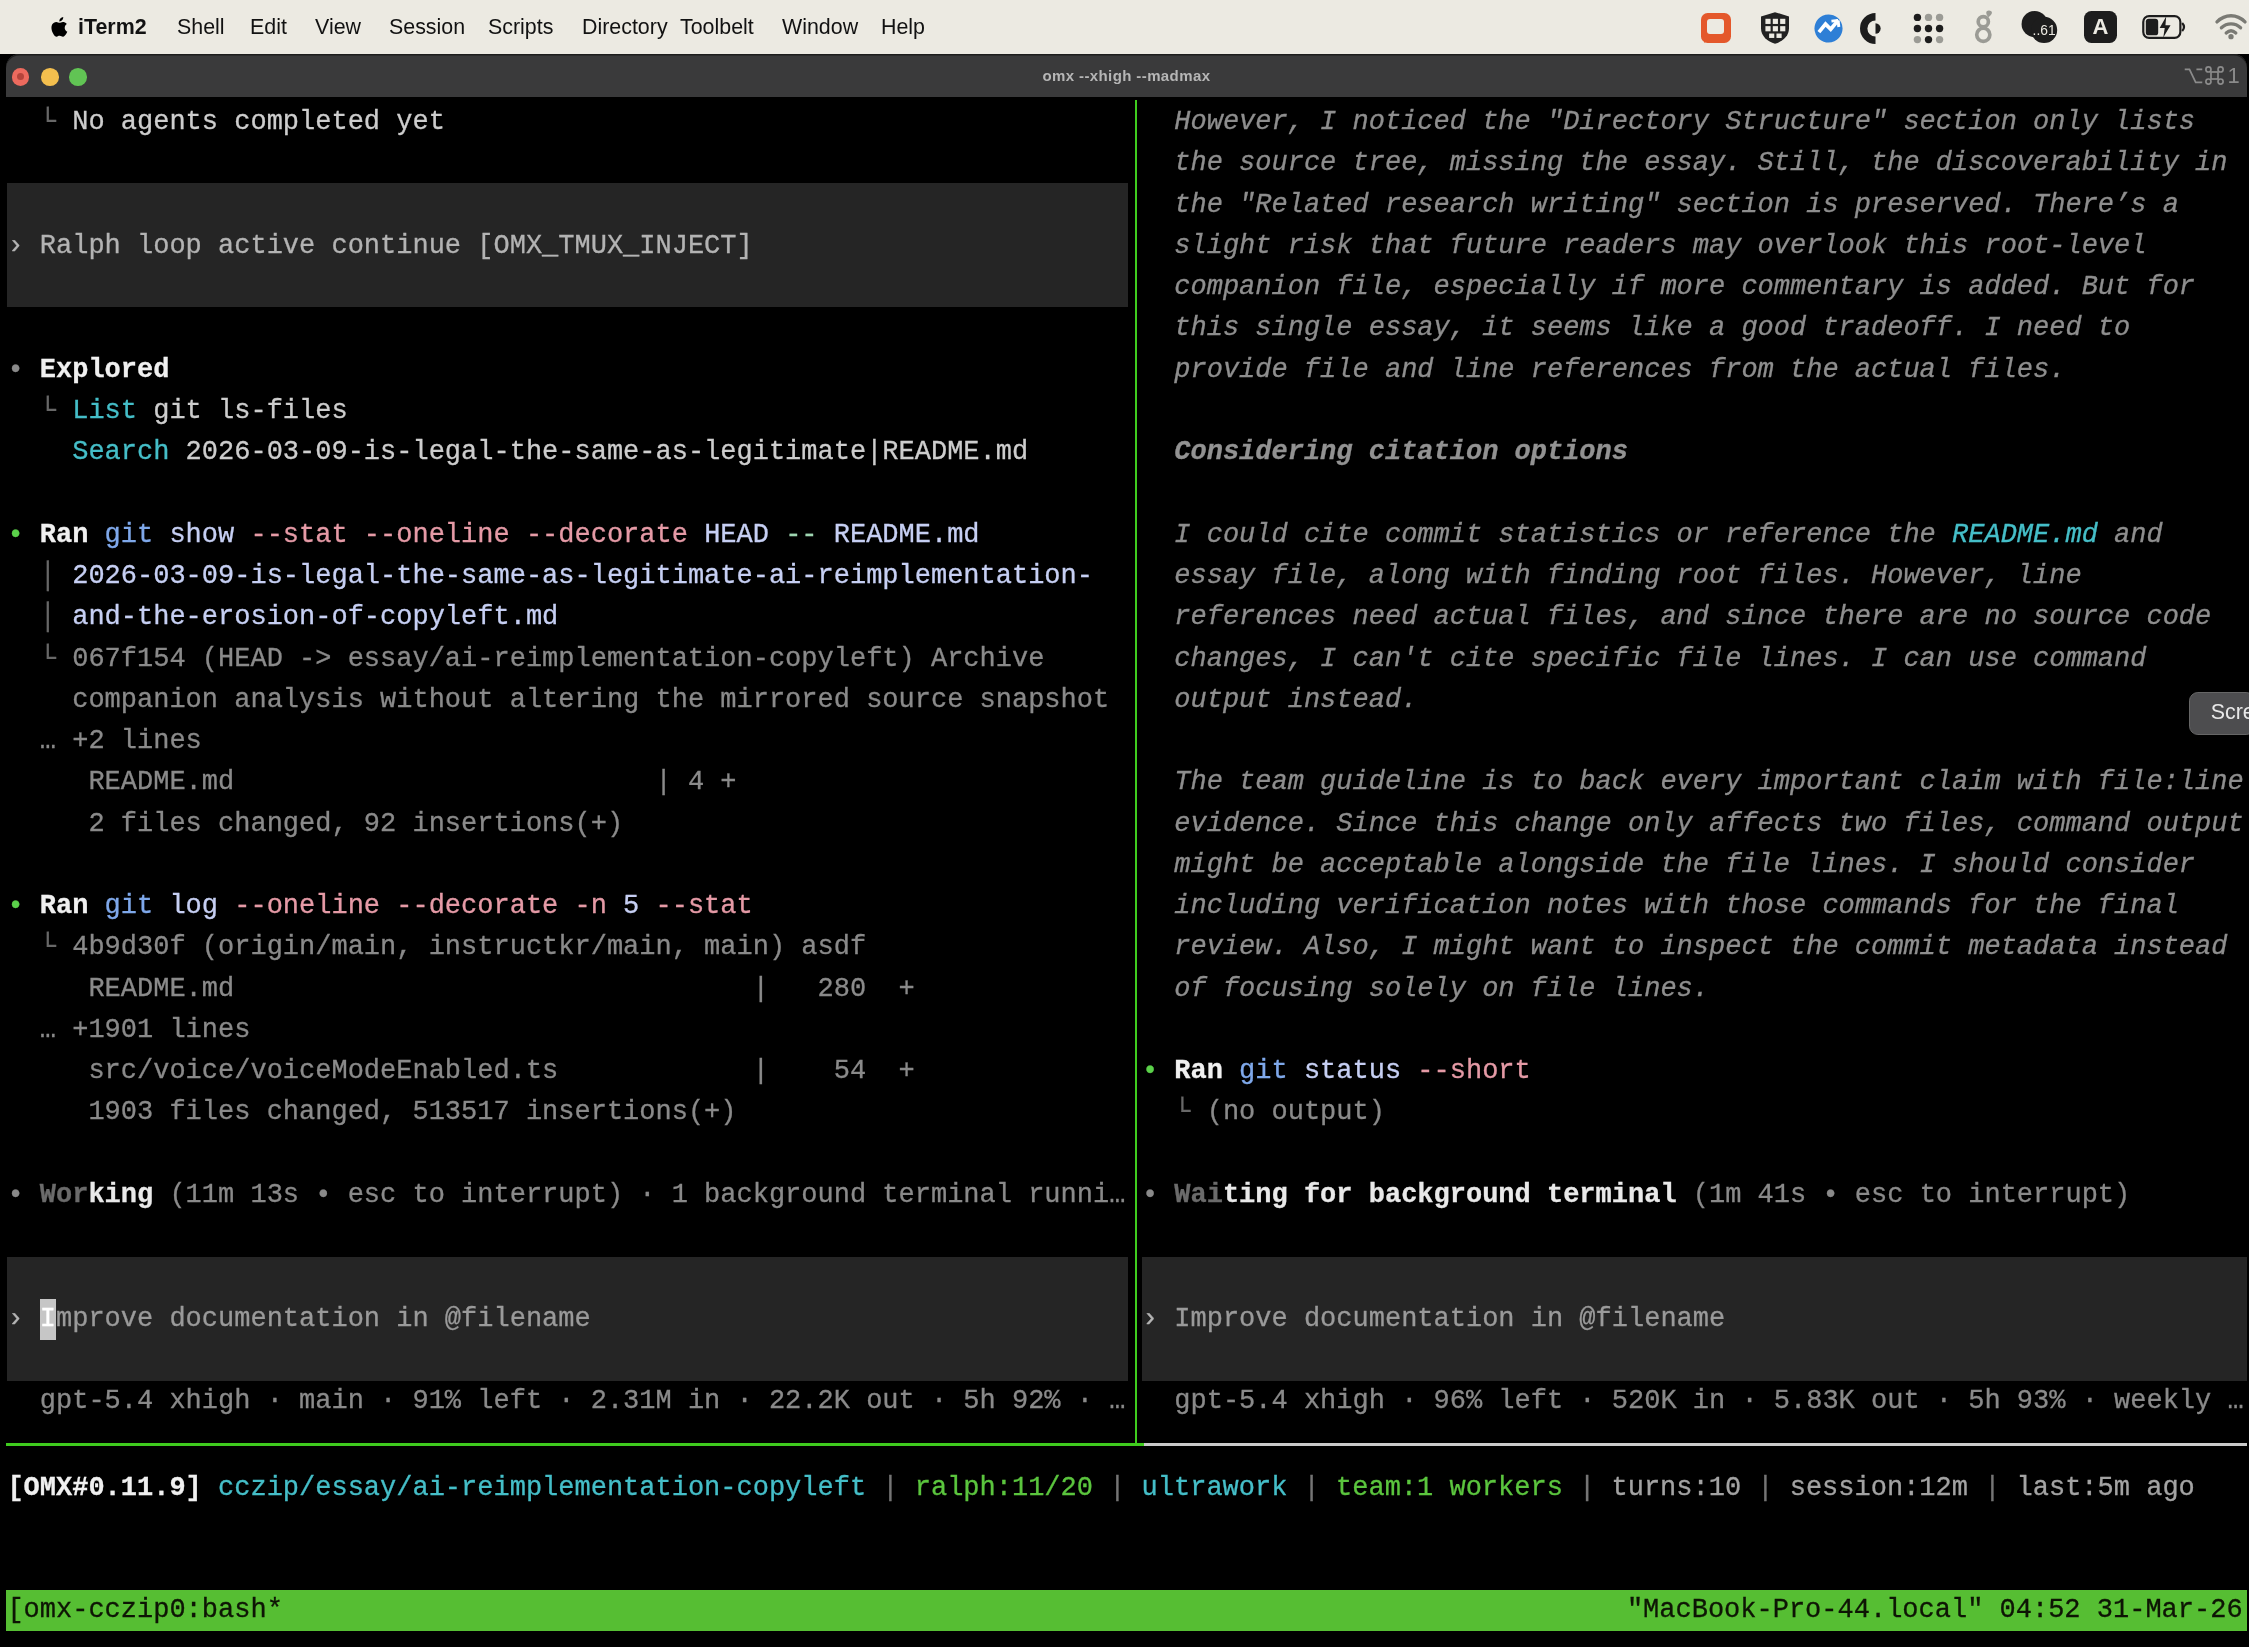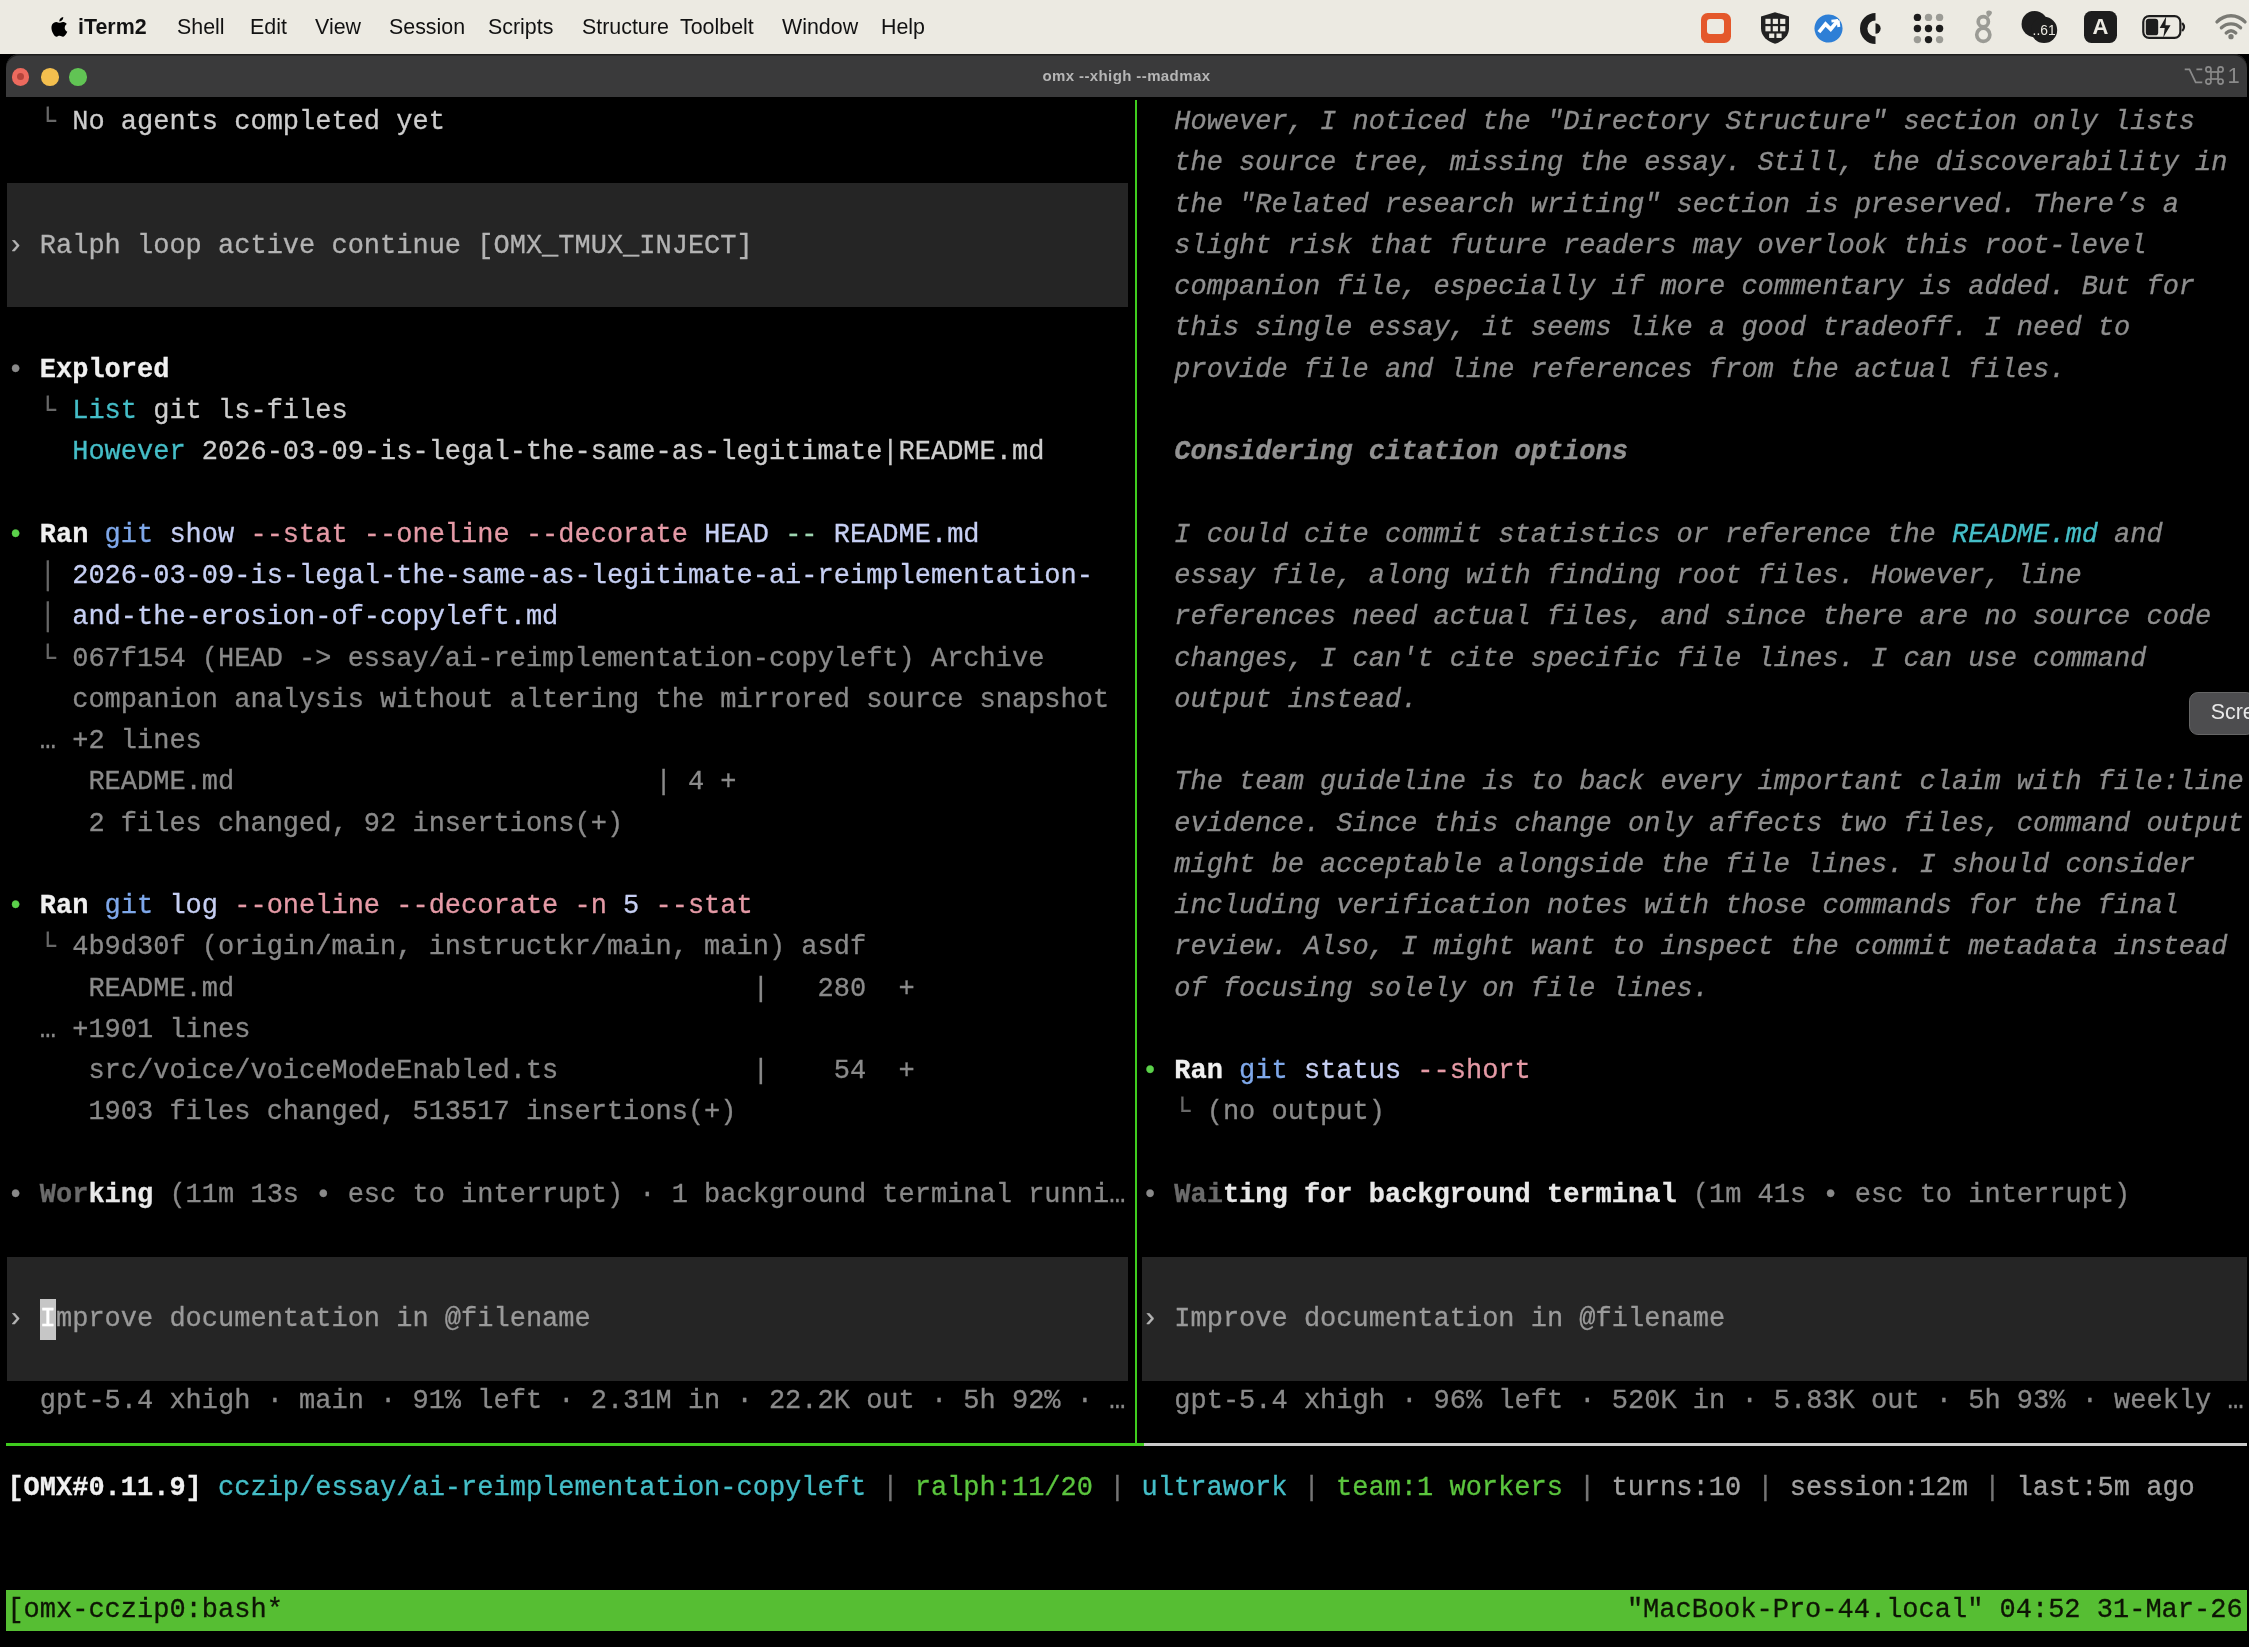--- a/index.html
+++ b/index.html
@@ -30,21 +30,21 @@
 <div id="menubar"></div>
 <svg class="mi" style="left:49px;top:16px;height:22px" width="19" height="22" viewBox="0 0 26 30">
  <path fill="#000" d="M21.5 15.9c0-3.4 2.8-5 2.9-5.1-1.6-2.3-4-2.6-4.9-2.7-2.1-.2-4.1 1.2-5.1 1.2-1 0-2.7-1.2-4.4-1.2-2.3 0-4.4 1.3-5.5 3.3-2.4 4.1-.6 10.1 1.7 13.4 1.1 1.6 2.4 3.4 4.2 3.4 1.7-.1 2.3-1.1 4.3-1.1s2.6 1.1 4.4 1.1c1.8 0 3-1.6 4.1-3.2 1.3-1.9 1.8-3.7 1.8-3.8-.1 0-3.5-1.3-3.5-5.3zM18.1 5.5c.9-1.1 1.5-2.6 1.4-4.2-1.3.1-3 .9-3.9 2-.9 1-1.6 2.6-1.4 4.1 1.5.1 3-.8 3.9-1.9z"></path>
 </svg>
 <div class="mi" style="left:78px;font-weight:bold">iTerm2</div>
 <div class="mi" style="left:177px">Shell</div>
 <div class="mi" style="left:250px">Edit</div>
 <div class="mi" style="left:315px">View</div>
 <div class="mi" style="left:389px">Session</div>
 <div class="mi" style="left:488px">Scripts</div>
-<div class="mi" style="left:582px">Structure</div>
+<div class="mi" style="left:582px">Directory</div>
 <div class="mi" style="left:680px">Toolbelt</div>
 <div class="mi" style="left:782px">Window</div>
 <div class="mi" style="left:881px">Help</div>
 
 <div style="position:absolute;left:1701px;top:12.5px;width:30px;height:30px;background:#E4582B;border-radius:6.6px"></div>
 <div style="position:absolute;left:1707px;top:18.5px;width:17px;height:15.5px;background:#ECEAE2;border-radius:3px"></div>
 <div style="position:absolute;left:1704px;top:37px;width:0;height:0;border-left:6.6px solid #E4582B;border-bottom:6.6px solid transparent"></div>
 <svg style="position:absolute;left:1761px;top:11.8px" width="28" height="32" viewBox="0 0 38 43">
  <path fill="#222" d="M19 0 L38 6 V22 C38 33 29 40 19 43 C9 40 0 33 0 22 V6 Z"></path>
  <g fill="#ECEAE2">
@@ -135,21 +135,21 @@
 <div class="box" style="left:1.5px;top:1160px;width:1121px;height:124px"></div>
 <div class="box" style="left:1136px;top:1160px;width:1105px;height:124px"></div>
 <div style="position:absolute;left:1129px;top:3px;width:2.2px;height:1343px;background:#3FCC1E"></div>
 <div style="position:absolute;left:0;top:1346px;width:1138px;height:3px;background:#3FCC1E"></div>
 <div style="position:absolute;left:1138px;top:1346px;width:1103px;height:3px;background:#C9C9C9"></div>
 <div style="position:absolute;left:34px;top:1202px;width:16px;height:41px;background:#C6C6C6"></div>
 <pre class="ln" style="left:1.5px;top:5.2px"><span class="w">  </span><span class="t">└</span><span class="w"> No agents completed yet</span></pre>
 <pre class="ln" style="left:1.5px;top:129px"><span class="pr">› </span><span class="bx">Ralph loop active continue [OMX_TMUX_INJECT]</span></pre>
 <pre class="ln" style="left:1.5px;top:253px"><span class="d">• </span><span class="W">Explored</span></pre>
 <pre class="ln" style="left:1.5px;top:294px"><span class="w">  </span><span class="t">└</span><span class="w"> </span><span class="c">List</span><span class="w"> git ls-files</span></pre>
-<pre class="ln" style="left:1.5px;top:335px"><span class="w">    </span><span class="c">However</span><span class="w"> 2026-03-09-is-legal-the-same-as-legitimate|README.md</span></pre>
+<pre class="ln" style="left:1.5px;top:335px"><span class="w">    </span><span class="c">Search</span><span class="w"> 2026-03-09-is-legal-the-same-as-legitimate|README.md</span></pre>
 <pre class="ln" style="left:1.5px;top:418px"><span class="g">• </span><span class="W">Ran </span><span class="b">git </span><span class="l">show </span><span class="p">--stat --oneline --decorate </span><span class="l">HEAD </span><span class="m">-- </span><span class="l">README.md</span></pre>
 <pre class="ln" style="left:1.5px;top:459px"><span class="w">  </span><span class="t">│</span><span class="w"> </span><span class="l">2026-03-09-is-legal-the-same-as-legitimate-ai-reimplementation-</span></pre>
 <pre class="ln" style="left:1.5px;top:500px"><span class="w">  </span><span class="t">│</span><span class="w"> </span><span class="l">and-the-erosion-of-copyleft.md</span></pre>
 <pre class="ln" style="left:1.5px;top:542px"><span class="w">  </span><span class="t">└</span><span class="d"> 067f154 (HEAD -&gt; essay/ai-reimplementation-copyleft) Archive</span></pre>
 <pre class="ln" style="left:1.5px;top:583px"><span class="d">    companion analysis without altering the mirrored source snapshot</span></pre>
 <pre class="ln" style="left:1.5px;top:624px"><span class="d">  … +2 lines</span></pre>
 <pre class="ln" style="left:1.5px;top:665px"><span class="d">     README.md                          | 4 +</span></pre>
 <pre class="ln" style="left:1.5px;top:707px"><span class="d">     2 files changed, 92 insertions(+)</span></pre>
 <pre class="ln" style="left:1.5px;top:789px"><span class="g">• </span><span class="W">Ran </span><span class="b">git </span><span class="l">log </span><span class="p">--oneline --decorate </span><span class="p">-n </span><span class="l">5 </span><span class="p">--stat</span></pre>
 <pre class="ln" style="left:1.5px;top:830px"><span class="w">  </span><span class="t">└</span><span class="d"> 4b9d30f (origin/main, instructkr/main, main) asdf</span></pre>

